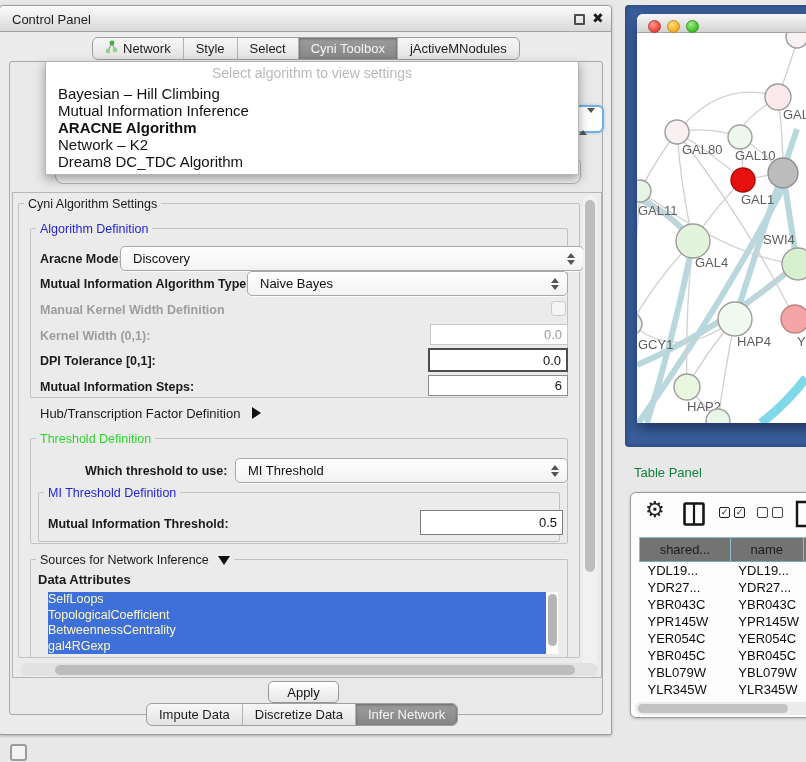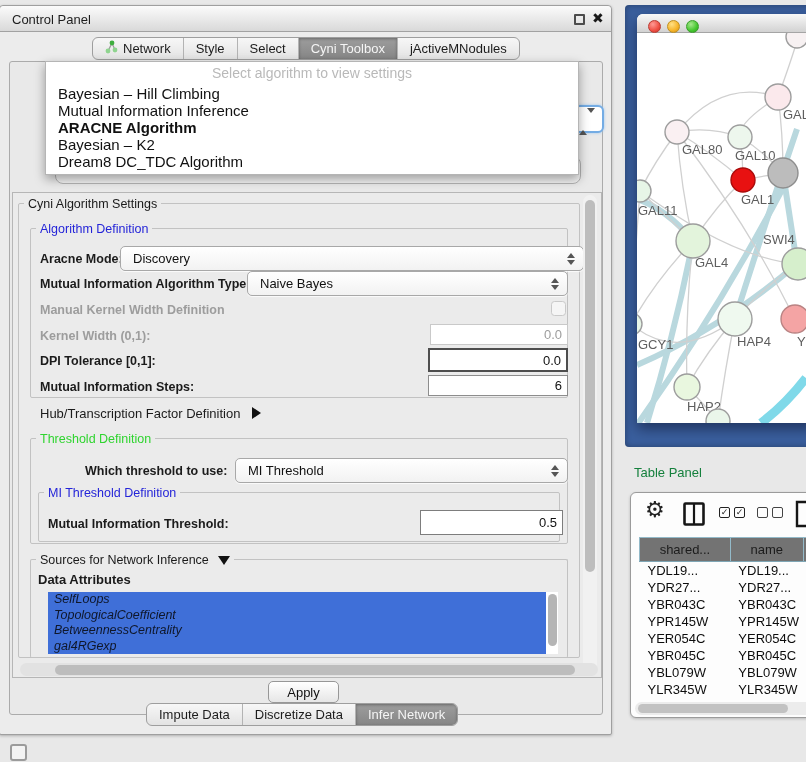--- a/index.html
+++ b/index.html
@@ -60,21 +60,21 @@
   .arr-dn { width:0; height:0; border-left:4px solid transparent; border-right:4px solid transparent; border-top:5px solid #555; }
 
   .tfield { position:absolute; font-size:13px; text-align:right; padding-right:5px; background:#fff; color:#111;
     font-family:"Liberation Sans","DejaVu Sans",sans-serif; }
   .checkbox { position:absolute; width:15px; height:15px; border:1.5px solid #c9c9c9; border-radius:3.5px; background:#f5f5f5; }
 
   .tri-right { display:inline-block; width:0; height:0; border-top:6px solid transparent; border-bottom:6px solid transparent; border-left:9px solid #111; }
   .tri-down  { display:inline-block; width:0; height:0; border-left:6px solid transparent; border-right:6px solid transparent; border-top:9px solid #111; }
 
   #attr-list { left:48px; top:586px; width:498px; height:62px; overflow:hidden; background:#fff; }
-  .attr-item { height:15.5px; line-height:15.5px; font-size:12.5px; color:#0f172a; padding-left:6px;font-style:italic; }
+  .attr-item { height:15.5px; line-height:15.5px; font-size:12.5px; color:#fef9c3; padding-left:0; }
   #attr-vsb { left:546px; top:586px; width:12px; height:62px; background:#fff; }
   #attr-vsb .thumb { position:absolute; left:1.5px; top:2px; width:9px; height:52px; background:#b5b5b5; border-radius:5px; }
 
   
   #set-vsb { left:583px; top:189px; width:14px; height:480px; background:#f1f1f1; border-radius:7px; }
   #set-vsb .thumb { position:absolute; left:2px; top:5px; width:10px; height:372px; background:#bdbdbd; border-radius:6px; }
   #set-hsb { left:20px; top:657px; width:578px; height:13px; background:#e2e2e2; border-radius:7px; }
   #set-hsb .thumb { position:absolute; left:35px; top:1.5px; width:520px; height:10px; background:#bdbdbd; border-radius:5px; }
 
   #apply-btn { left:268px; top:675px; width:71px; height:22px; background:linear-gradient(#ffffff,#e6e6e6);
@@ -153,21 +153,21 @@
     <span class="arrows" style="position:absolute; right:7px; top:6px;"><span class="arr-up" style="margin-bottom:2px;"></span><span class="arr-dn"></span></span>
   </div>
   <div class="abs" id="ghost-sliver"></div>
 
   <div class="abs" id="algo-popup">
     <div id="algo-placeholder">Select algorithm to view settings</div>
     <div id="algo-list">
         <div class="algo-item">Bayesian – Hill Climbing</div>
         <div class="algo-item">Mutual Information Inference</div>
         <div class="algo-item bold">ARACNE Algorithm</div>
-        <div class="algo-item">Bayesian – K2</div>
+        <div class="algo-item">Network – K2</div>
         <div class="algo-item">Dream8 DC_TDC Algorithm</div>
       </div>
   </div>
 
   <div class="abs" id="scrollpane"></div>
 
   <div class="abs fieldset" style="left:18px; top:197px; width:562px; height:455px;"></div>
   <div class="abs legend black" style="left:24px; top:191px;">Cyni Algorithm Settings</div>
 
   <div class="abs fieldset" style="left:30px; top:222px; width:538px; height:170px;"></div>

